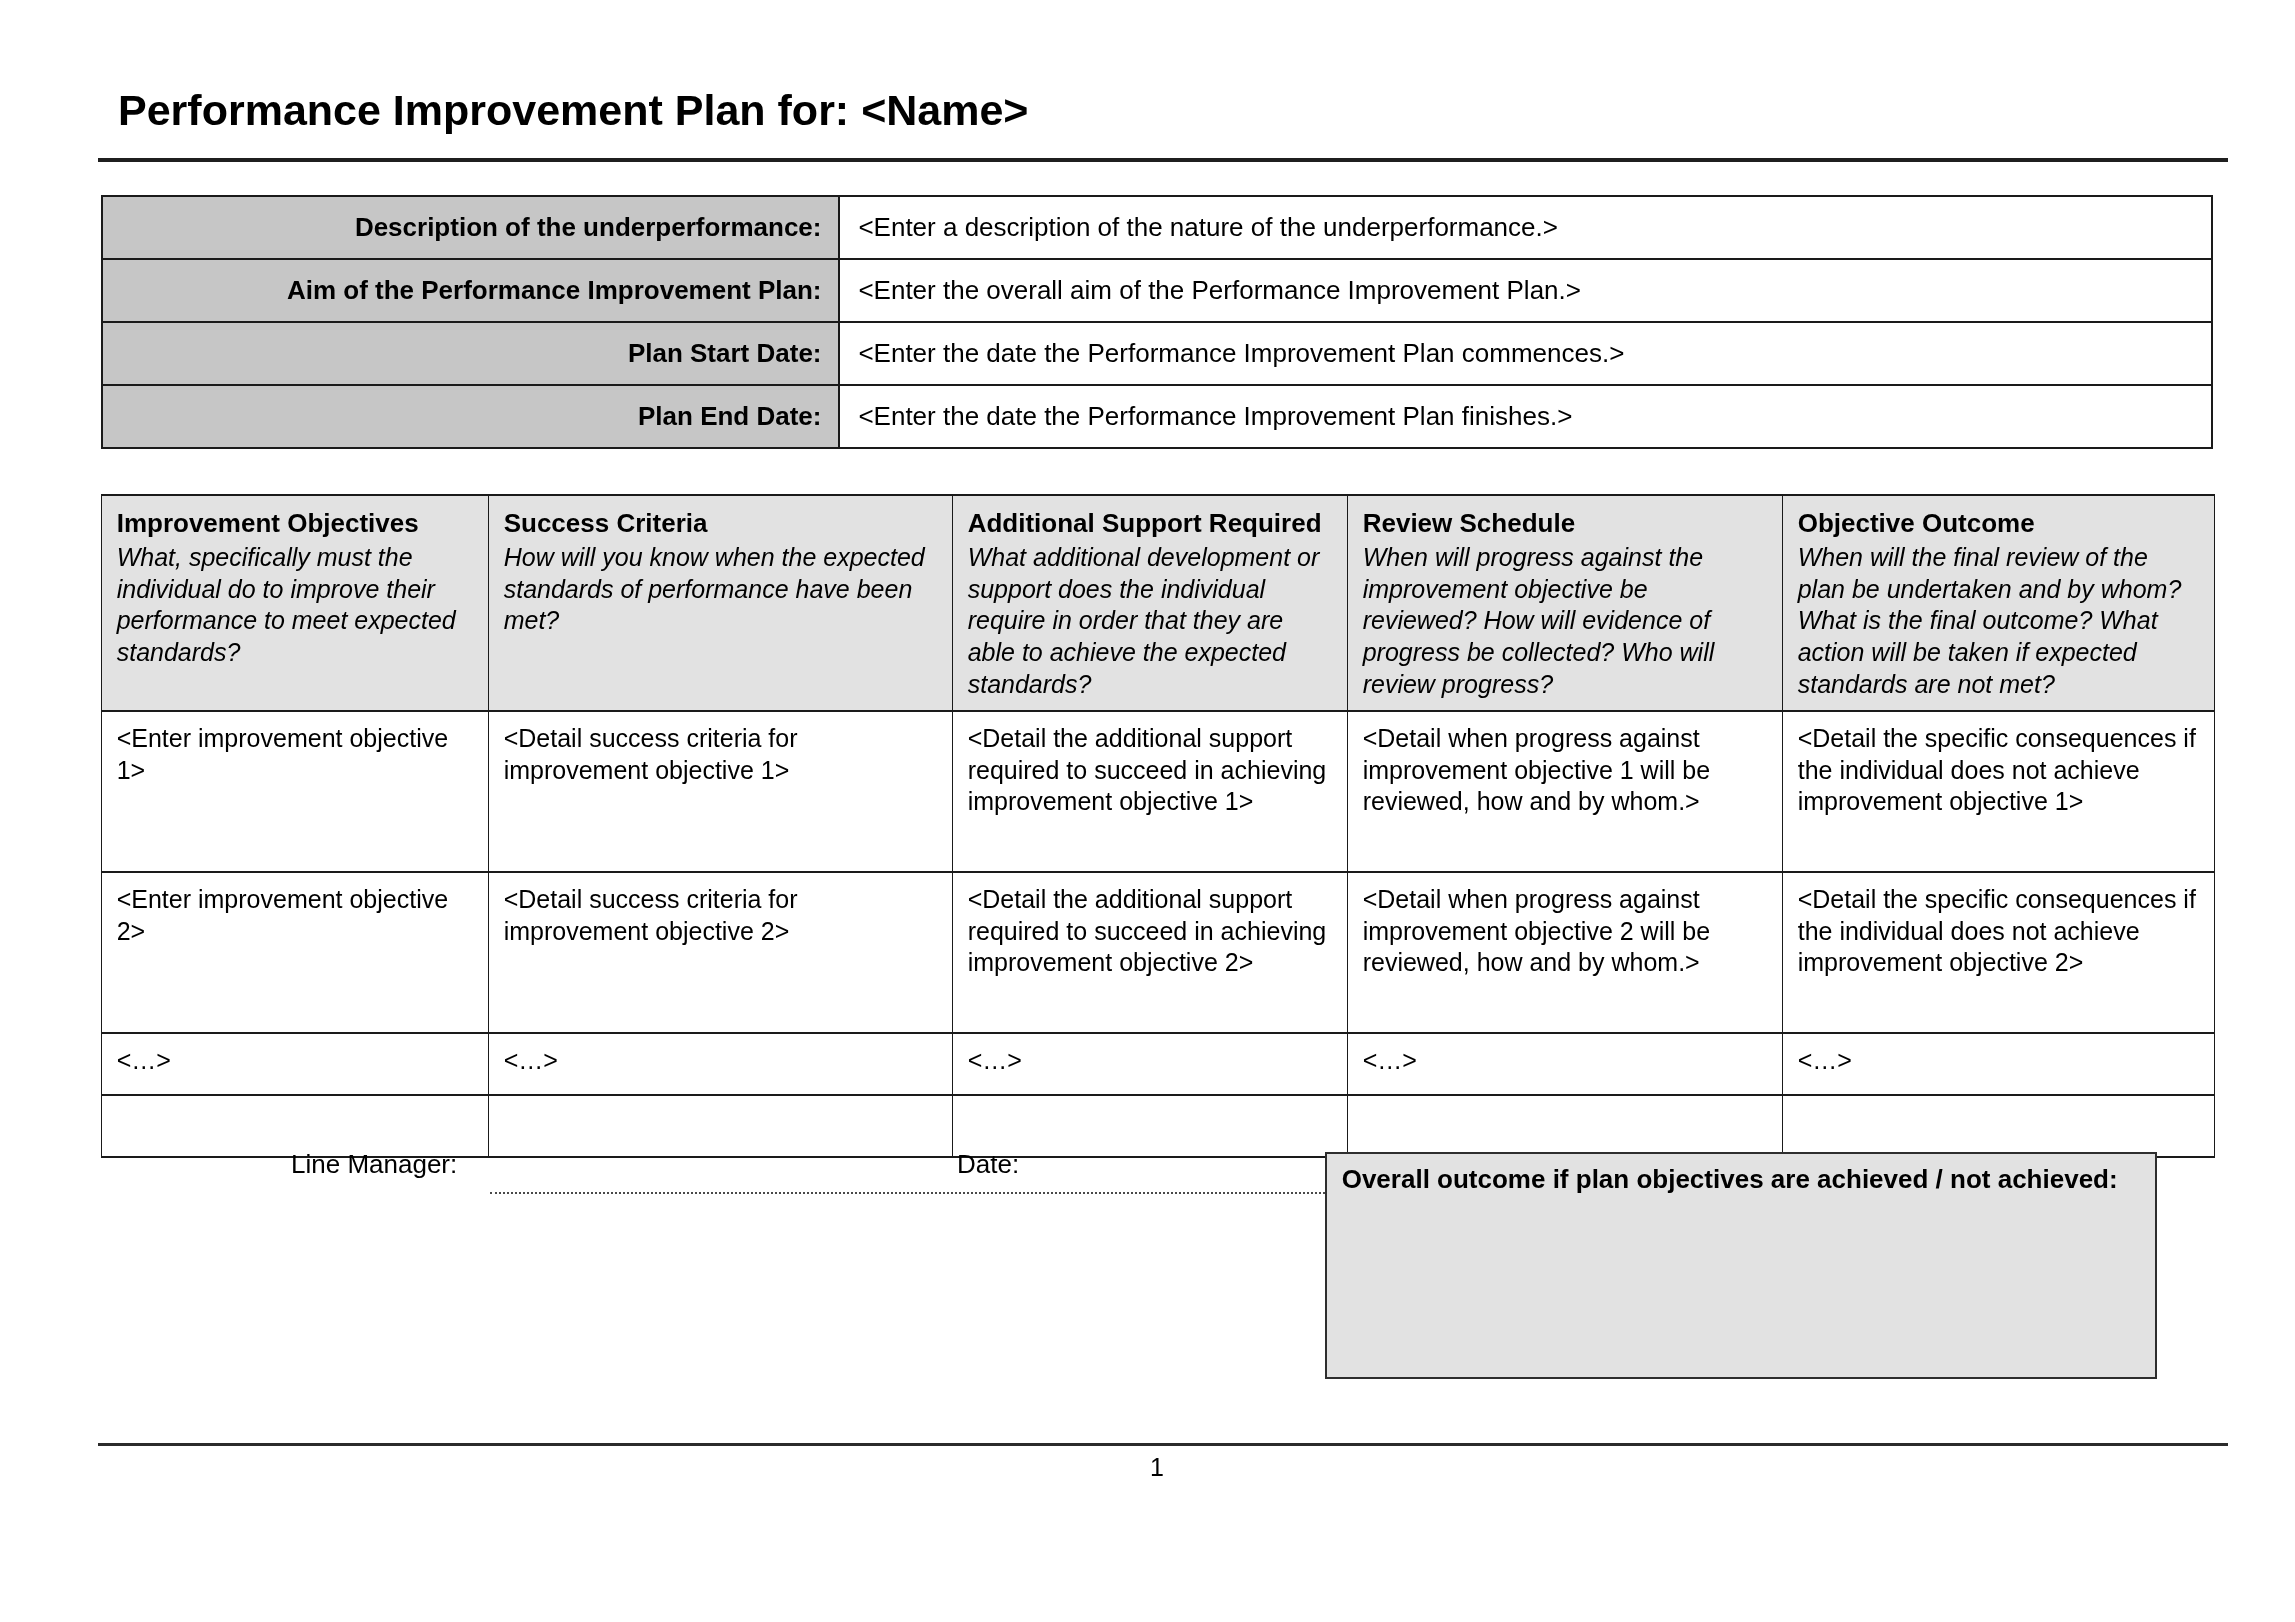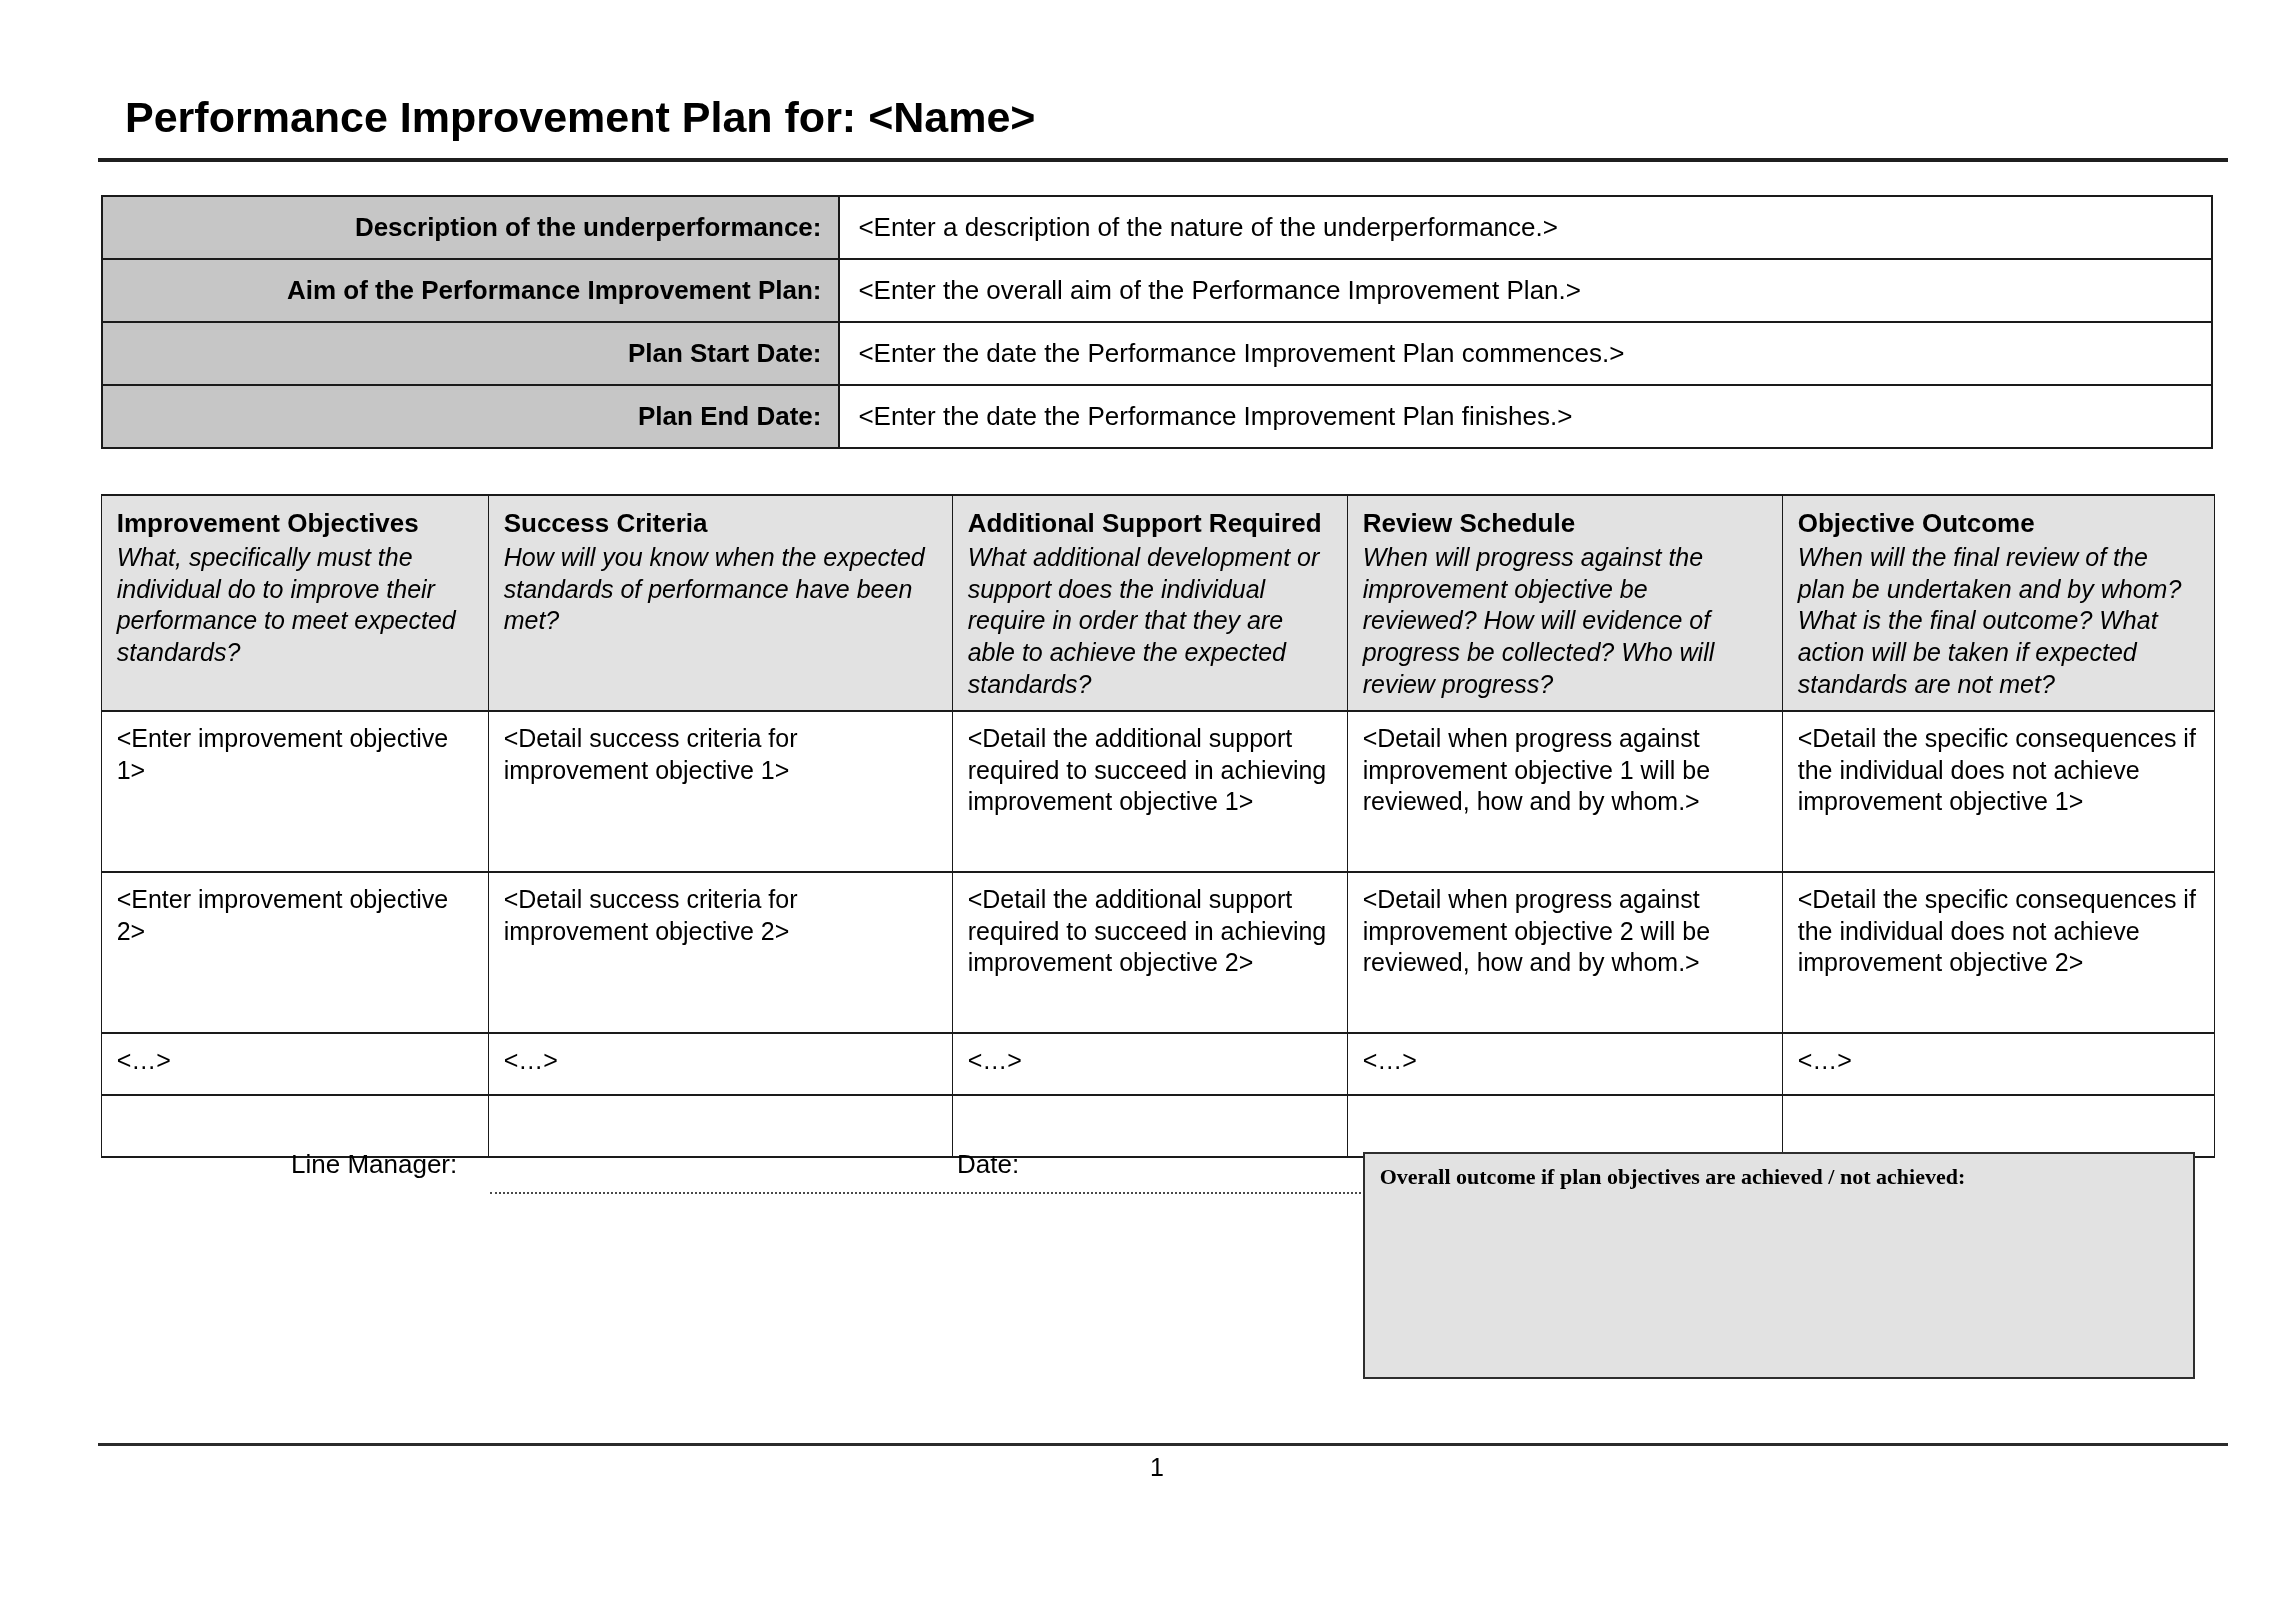--- a/index.html
+++ b/index.html
@@ -1,21 +1,21 @@
 <!DOCTYPE html>
 <html style="font-size:14.7px"><head>
 <meta charset="utf-8">
 <style>
   html,body { margin:0; padding:0; background:#ffffff; }
   .page {
     position:relative; width:2296px; height:1623px; background:#ffffff;
     font-family:"Liberation Sans", sans-serif; color:#000000; overflow:hidden;
   }
   .page-title {
-    position:absolute; left:118px; top:86px; margin:7px;
+    position:absolute; left:118px; top:86px; margin:0;
     font-size:43px; font-weight:bold; white-space:nowrap;
   }
   .rule { position:absolute; left:98px; width:2130px; background:#1f1f1f; }
   .title-rule { top:158px; height:3.7px; }
   .footer-rule { top:1443px; height:2.8px; background:#2b2b2b; }
 
   
   table.summary {
     position:absolute; left:101px; top:195px; width:2112px;
     border-collapse:collapse; table-layout:fixed; font-size:26px;
@@ -49,23 +49,23 @@
   .sig-label { position:absolute; top:1149px; font-size:26px; white-space:nowrap; }
   .sig-label.lm   { left:291px; }
   .sig-label.date { left:957px; }
   .sig-line {
     position:absolute; left:490px; top:1177px; width:887px; height:14.7px;
     border-bottom:2.8px dotted #4a4a4a;
   }
 
   
   .outcome-box {
-    position:absolute; left:1363px; top:1152px; width:832px; height:227px;
+    position:absolute; left:1325px; top:1152px; width:832px; height:227px;
     box-sizing:border-box; background:#e2e2e2; border:2.8px solid #2e2e2e;
-    padding:9.2px 14.7px; font-size:22px; line-height:1.3;font-family:Liberation Serif, serif;
+    padding:9.2px 14.7px; font-size:26px; line-height:1.3;
   }
   .outcome-title { font-weight:bold; }
 
   .page-number {
     position:absolute; left:101px; top:1453px; width:2112px;
     text-align:center; font-size:25px;
   }
 </style>
 </head>
 <body>

